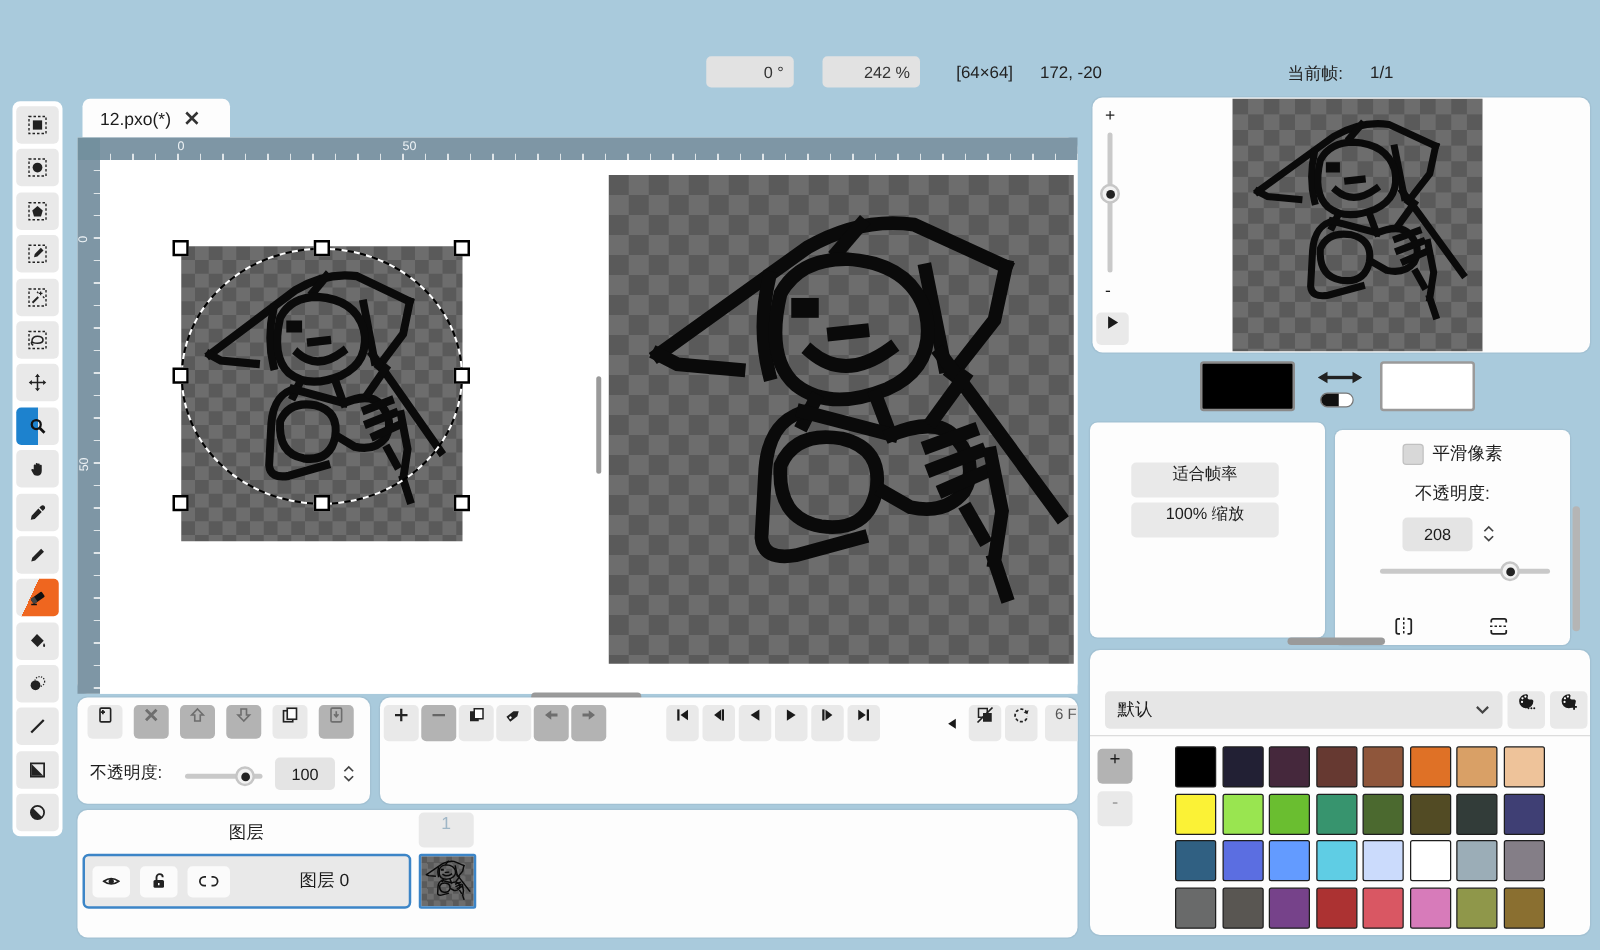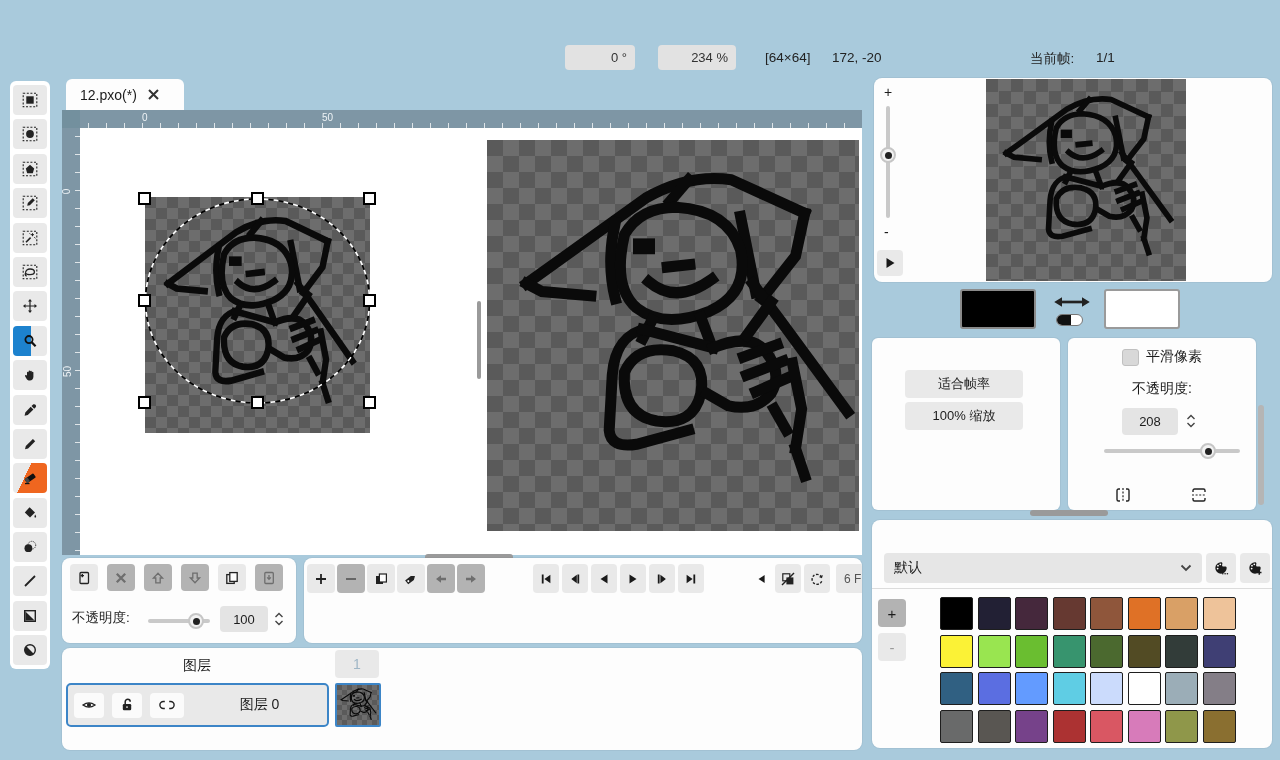--- a/index.html
+++ b/index.html
@@ -12,21 +12,21 @@
   .title-text { position:absolute; left:0; right:0; top:11px; text-align:center; font-size:15px; color:#2a2a2a; }
   .winbtn { position:absolute; top:8px; width:30px; height:24px; display:flex; align-items:center; justify-content:center; }
   .menubar { position:absolute; left:0; top:40px; width:1280px; height:35px; background:#c3c3c3; display:flex; align-items:center; }
   .menu-item { font-size:14px; color:#161616; padding:0 14px; line-height:35px; }
   .mfield { position:absolute; top:45px; height:25px; background:#e2e2e2; border-radius:4px; font-size:13px; color:#333;
             display:flex; align-items:center; justify-content:flex-end; padding-right:8px; }
   .mtext { position:absolute; top:50px; font-size:13.5px; color:#222; }
 
   
   .panel { position:absolute; background:#fdfdfd; border-radius:8px; box-shadow:0 0 0 1px rgba(70,90,100,.07); }
-  .btn { background:#e9e9e9; border-radius:4px; display:flex; align-items:center; justify-content:center; }
+  .btn { background:#e9e9e9; border-radius:4px; display:flex; justify-content:center; }
   .btn.disabled { background:#b3b3b3; }
   .btn svg, .tool-btn svg { width:16px; height:16px; }
   .grip { position:absolute; background:#9a9a9a; border-radius:3px; }
 
   
   .toolstrip { position:absolute; left:10px; top:6px; width:40px; height:588px; background:#fff; border-radius:6px;
                display:flex; flex-direction:column; align-items:center; padding-top:4px; gap:4.4px; }
   .tool-btn { width:34px; height:30px; background:#e9e9e9; border-radius:4px; display:flex; align-items:center; justify-content:center; }
   .tool-btn.active-left { background:linear-gradient(to right,#1d82ce 52%,#e9e9e9 52%); }
   .tool-btn.active-right { background:linear-gradient(115deg,#e9e9e9 38%,#ef661f 38%); }
@@ -122,21 +122,21 @@
   </defs>
 </svg>
 
 <div class="app">
 
 
   <div class="mfield" style="left:565px; width:70px">
     <span>0 °</span>
   </div>
   <div class="mfield" style="left:658px; width:78px">
-    <span>234 %</span>
+    <span>242 %</span>
   </div>
   <div class="mtext" style="left:765px">[64×64]</div>
   <div class="mtext" style="left:832px">172, -20</div>
   <div class="mtext" style="left:1030px">当前帧:</div>
   <div class="mtext" style="left:1096px">1/1</div>
 
   <div style="position:absolute; left:0; top:75px; width:1280px; height:685px">
 
     <div class="toolstrip" id="toolbar">
         <div class="tool-btn">
@@ -498,21 +498,21 @@
 
     <div class="panel opt-panel" style="left:872px; top:263px; width:188px; height:172px">
       <div class="btn opt-btn" style="top:32px">
         <span>适合帧率</span>
       </div>
       <div class="btn opt-btn" style="top:64px">
         <span>100% 缩放</span>
       </div>
     </div>
 
-    <div class="panel opt-panel" style="left:1068px; top:263px; width:188px; height:172px">
+    <div class="panel opt-panel" style="left:1068px; top:269px; width:188px; height:172px">
       <div style="display:flex; align-items:center; justify-content:center; gap:7px; padding-top:10px">
         <div style="width:17px; height:17px; background:#d8d8d8; border:1px solid #c0c0c0; border-radius:3px"></div>
         <span class="lbl">平滑像素</span>
       </div>
       <div class="lbl" style="text-align:center; margin-top:14px">不透明度:</div>
       <div class="spin-box" style="left:54px; top:70px; width:56px; height:27px">
         <span>208</span>
       </div>
       <svg style="position:absolute; left:118px; top:74px" width="10" height="18" viewBox="0 0 10 18">
           <path d="M1.5 7 5 3.5 8.5 7M1.5 11 5 14.5 8.5 11" fill="none" stroke="#444" stroke-width="1.4"></path>

